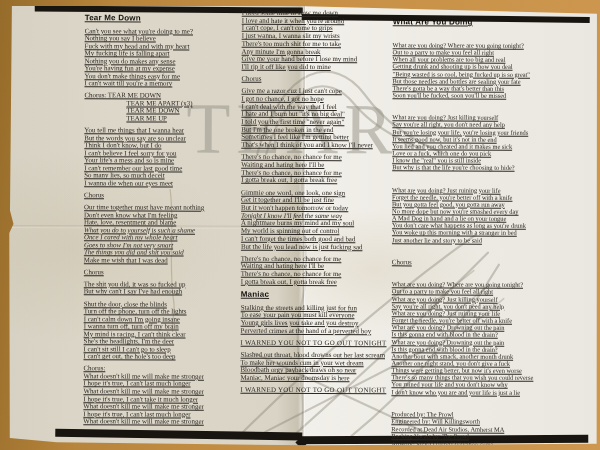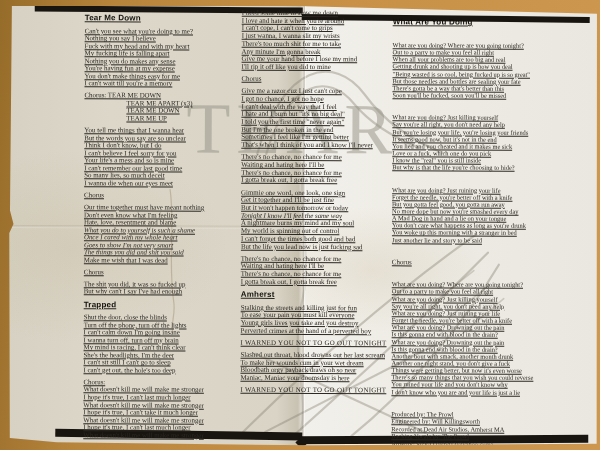--- a/index.html
+++ b/index.html
@@ -141,23 +141,20 @@
         <div class="lyric-line italic">The things you did and shit you said</div>
         <div class="lyric-line">Make me wish that I was dead</div>
       </div>
       <div class="block label">
         <div class="chorus-label">Chorus</div>
       </div>
       <div class="block stanza">
         <div class="lyric-line">The shit you did, it was so fucked up</div>
         <div class="lyric-line">But why can't I say I've had enough</div>
       </div>
-      <div class="block title">
-        <div class="song-title">Trapped</div>
-      </div>
       <div class="block stanza">
         <div class="lyric-line">Shut the door, close the blinds</div>
         <div class="lyric-line">Turn off the phone, turn off the lights</div>
         <div class="lyric-line">I can't calm down I'm going insane</div>
         <div class="lyric-line">I wanna turn off, turn off my brain</div>
         <div class="lyric-line">My mind is racing, I can't think clear</div>
         <div class="lyric-line">She's the headlights, I'm the deer</div>
         <div class="lyric-line">I can't sit still I can't go to sleep</div>
         <div class="lyric-line">I can't get out, the hole's too deep</div>
       </div>
@@ -212,21 +209,21 @@
         <div class="lyric-line">I can't forget the times both good and bad</div>
         <div class="lyric-line">But the life you lead now is just fucking sad</div>
       </div>
       <div class="block stanza">
         <div class="lyric-line">There's no chance, no chance for me</div>
         <div class="lyric-line">Waiting and hating here I'll be</div>
         <div class="lyric-line">There's no chance, no chance for me</div>
         <div class="lyric-line">I gotta break out, I gotta break free</div>
       </div>
       <div class="block title">
-        <div class="song-title">Amherst</div>
+        <div class="song-title">Maniac</div>
       </div>
       <div class="block stanza">
         <div class="lyric-line">Stalking the streets and killing just for fun</div>
         <div class="lyric-line">To ease your pain you must kill everyone</div>
         <div class="lyric-line">Young girls lives you take and you destroy</div>
         <div class="lyric-line">Perverted crimes at the hand of a perverted boy</div>
       </div>
       <div class="block shout">
         <div class="lyric-line">I WARNED YOU NOT TO GO OUT TONIGHT</div>
       </div>

